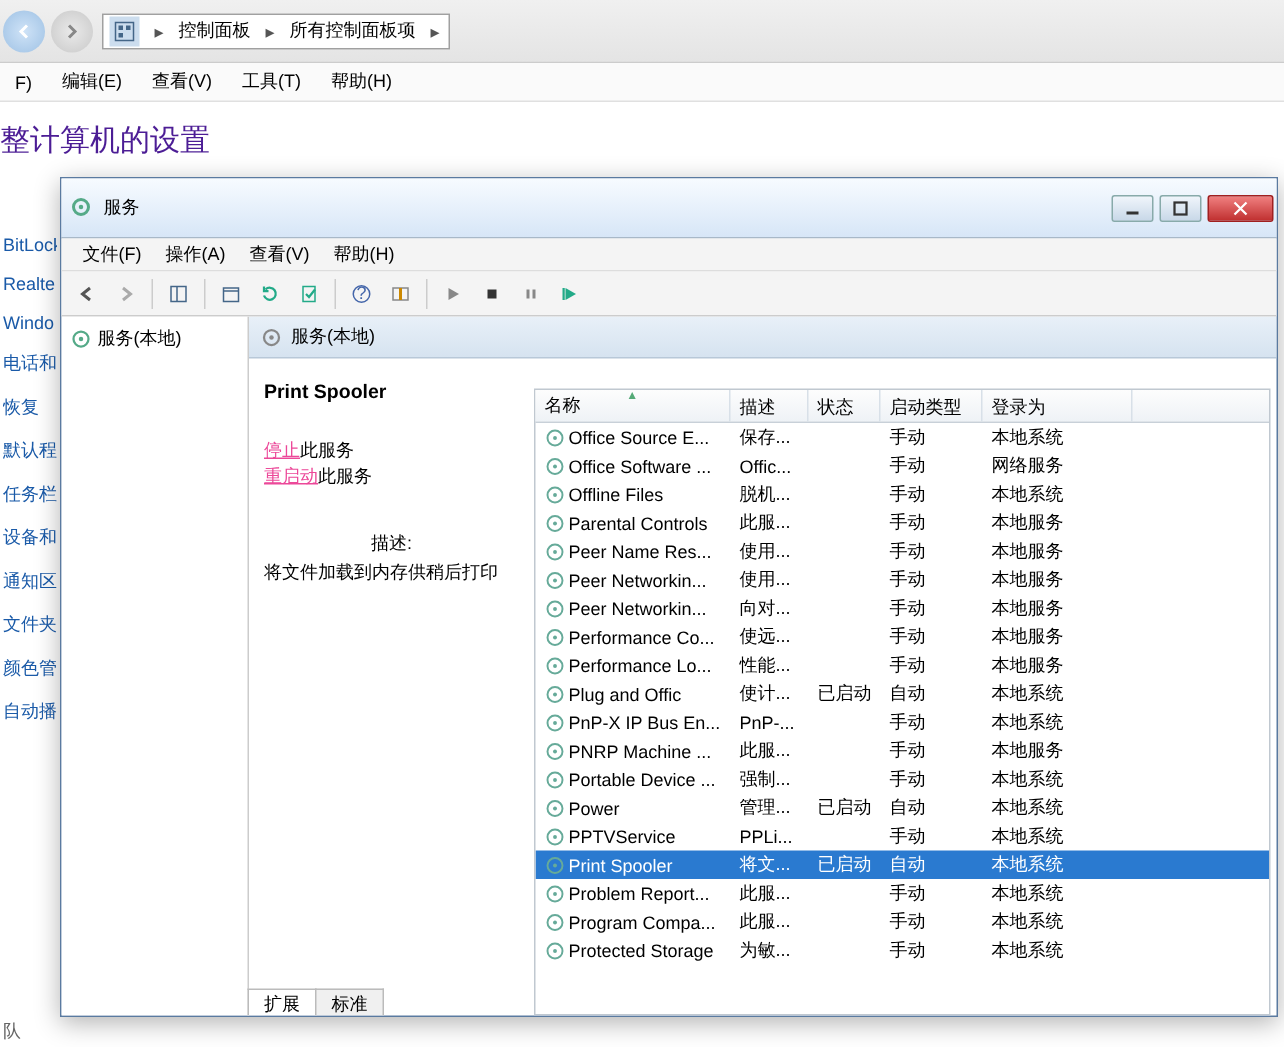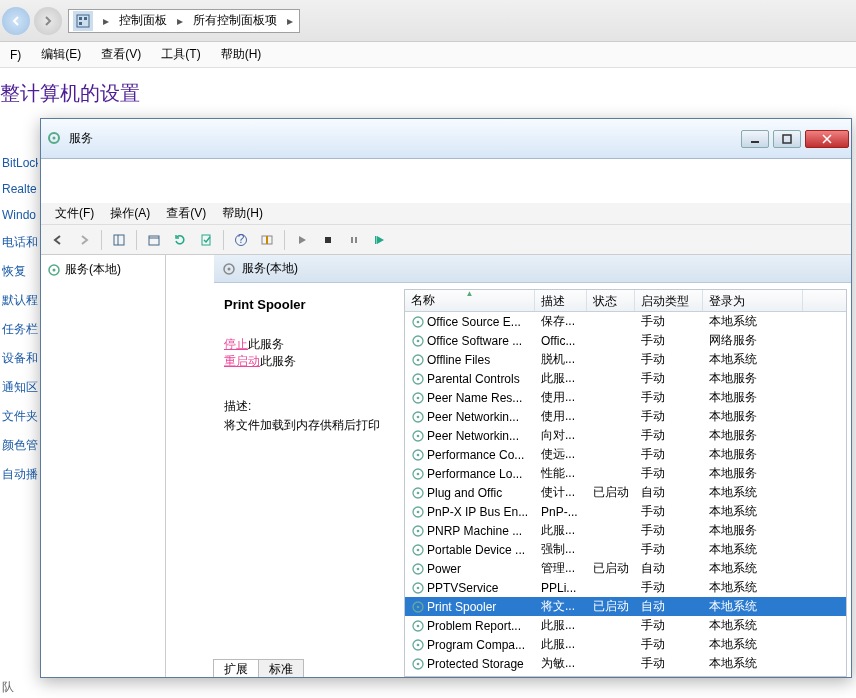--- a/index.html
+++ b/index.html
@@ -25,43 +25,43 @@
 
 
 .win { position: absolute; left: 40px; top: 118px; width: 812px; height: 560px; background: #fff; border: 1px solid #5a7aa0; box-shadow: 0 4px 16px rgba(0,0,0,0.3); display:flex; flex-direction:column; }
 .titlebar { height: 40px; background: linear-gradient(#f7fbff,#d7e6f7); display: flex; align-items: center; border-bottom: 1px solid #a8b8c8; }
 .titlebar .wico { width: 16px; height: 16px; margin: 0 6px; }
 .titlebar .wtitle { flex: 1; }
 .wbtns { display: flex; margin-right: 2px; }
 .wbtn { width: 28px; height: 18px; margin-left: 4px; border-radius: 2px; display:flex; align-items:center; justify-content:center; font-size:10px; color:#333; background: linear-gradient(#f0f5fb,#c8d8e8); border: 1px solid #8aa; }
 .wbtn.close { background: linear-gradient(#f08080,#c03030); color:#fff; border-color:#a02020; width:44px; }
 
-.wmenubar { height: 22px; display:flex; align-items:flex-end; padding-left:6px; background:#f4f4f4; border-bottom:1px solid #ddd;margin-top:44px; }
+.wmenubar { height: 22px; display:flex; align-items:flex-end; padding-left:6px; background:#f4f4f4; border-bottom:1px solid #ddd; }
 .wmenubar span { padding: 2px 8px; cursor: default; }
 
 .toolbar { height: 30px; display:flex; align-items:center; gap:4px; padding: 2px 6px; background: #f4f4f4; border-bottom: 1px solid #ccc; }
 .tbtn { width: 22px; height: 22px; border: 1px solid transparent; display:flex; align-items:center; justify-content:center; border-radius:2px; }
 .tsep { width:1px; height:20px; background:#ccc; margin:0 2px; }
 
-.winbody { flex:1; display:flex; overflow:hidden;gap:48px; }
+.winbody { flex:1; display:flex; overflow:hidden; }
 .treepane { width: 125px; border-right: 1px solid #ccc; padding: 4px; background:#fff; }
 .treeitem { padding: 2px 2px; display:flex; align-items:center; gap:4px; }
 .treeitem .gico { width:14px; height:14px; }
 
 .detailpane { flex:1; display:flex; flex-direction:column; position:relative; }
 .detailhdr { height: 28px; background: linear-gradient(#e8f0f8,#d6e3f0); border-bottom:1px solid #b8c8d8; display:flex; align-items:center; padding-left:8px; gap:6px; }
 .svcbody { flex:1; display:flex; overflow:hidden; }
 
 .svcinfo { width: 190px; padding: 14px 10px 10px 10px; }
 .svcname { font-weight: bold; font-size: 13px; margin-bottom: 24px; }
 .svclink { color: #ec4899; text-decoration: underline; cursor: default; display:inline; }
-.svcdesc-lbl { margin-top: 28px; }
+.svcdesc-lbl { margin-top: 28px; text-align: center; }
 .svcdesc { margin-top: 2px; }
 
-.listwrap { flex:1; display:flex; flex-direction:column; border:1px solid #c0c8d0; margin: 6px 4px 0 0; background:#fff; }
+.listwrap { flex:1; display:flex; flex-direction:column; border:1px solid #c0c8d0; margin: 20px 4px 0 0; background:#fff; }
 .listhdr { display:flex; height: 22px; background: linear-gradient(#fdfdfd,#eef2f6); border-bottom:1px solid #c8d0d8; }
 .listhdr .col { padding: 3px 6px; border-right:1px solid #d8e0e8; position:relative; }
 .listhdr .sortind { position:absolute; top:-1px; left:50%; transform:translateX(-50%); font-size:8px; color:#5a7; }
 .rows { flex:1; overflow-y:auto; overflow-x:hidden; }
 .row { display:flex; height: 19px; align-items:center; }
 .row.sel { background:#2a7ad0; color:#fff; }
 .row .cell { padding: 0 6px; white-space:nowrap; overflow:hidden; text-overflow:ellipsis; }
 .sico { width:14px; height:14px; margin-right:2px; display:inline-block; vertical-align:middle; }
 
 .c-name { width: 130px; display:flex; align-items:center; }

